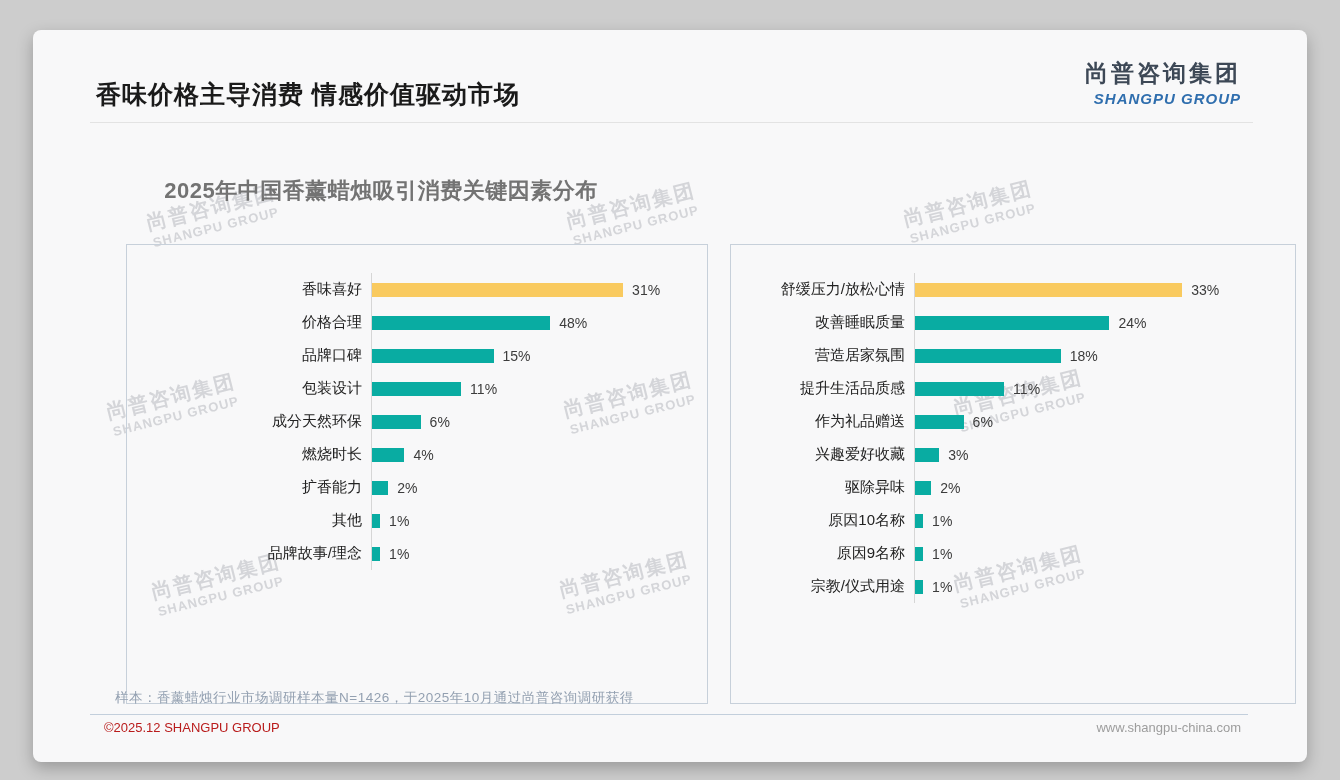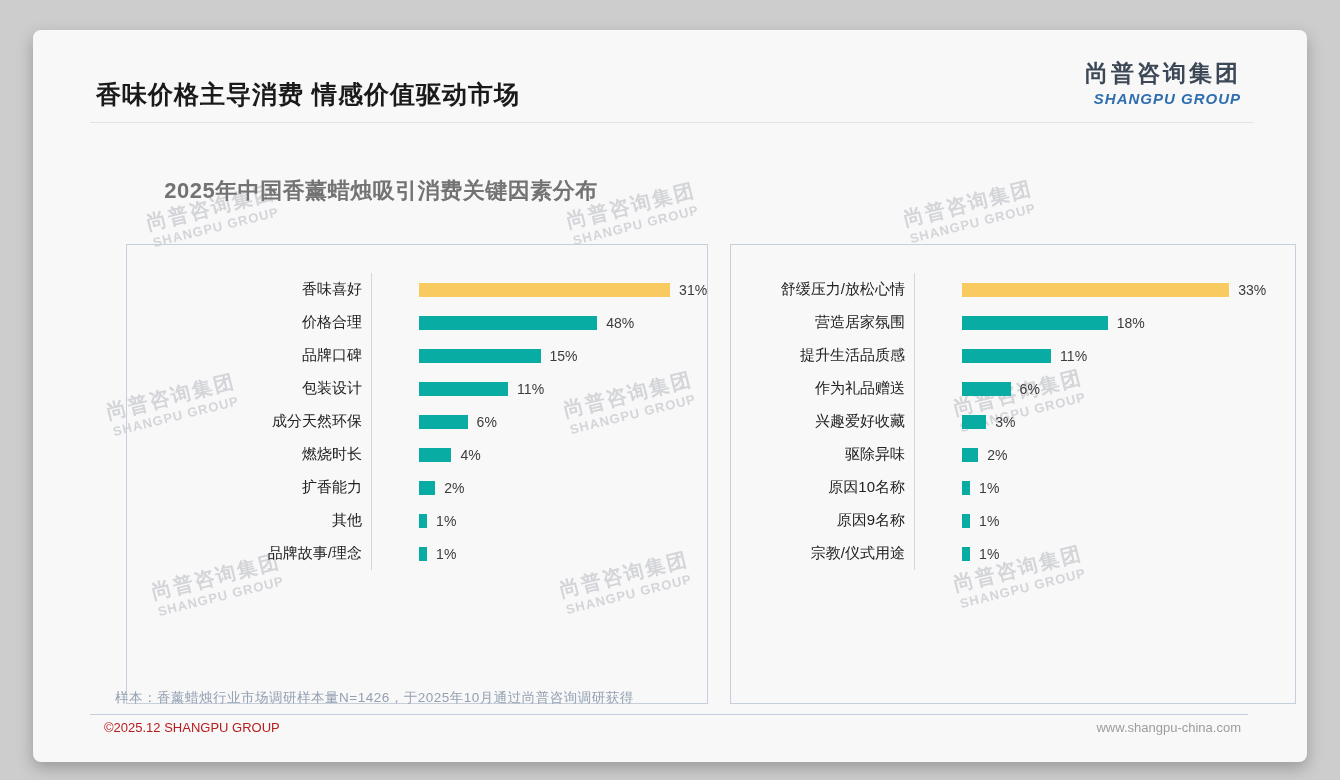--- a/index.html
+++ b/index.html
@@ -47,21 +47,21 @@
   }
   .chart-box.left  { left:57px;  width:582px; }
   .chart-box.right { left:661px; width:566px; }
 
   .rows { position:absolute; left:0; right:0; top:28px; }
   .bar-row { display:flex; align-items:center; height:33px; }
   .cat-label {
     flex:0 0 auto; text-align:right; padding-right:9px;
     font-size:15px; color:#222; white-space:nowrap;
   }
-  .bar-cell { flex:1 1 auto; display:flex; align-items:center; border-left:1px solid #d6d6d6; height:100%;padding-left:47px; }
+  .bar-cell { flex:1 1 auto; display:flex; align-items:center; border-left:1px solid #d6d6d6; height:100%; }
   .bar { height:14px; }
   .val-label { font-size:14px; color:#3c3c3c; margin-left:9px; }
 
   .sample-note { position:absolute; left:82px; top:659px; font-size:13.5px; color:#93a0b1; letter-spacing:0.5px; }
   .footer-divider { position:absolute; left:57px; top:684px; width:1158px; height:1px; background:#c3cfdc; }
   .footer-left  { position:absolute; left:71px;  top:690px; font-size:13px; color:#b91c1c; }
   .footer-right { position:absolute; right:66px; top:690px; font-size:13px; color:#9d9d9d; }
 </style>
 </head>
 <body>
@@ -188,20 +188,27 @@
     <div class="chart-box right">
       <div class="rows">
           <div class="bar-row">
             <span class="cat-label" style="width: 183px;">舒缓压力/放松心情</span>
             <div class="bar-cell">
               <div class="bar" style="width: 267.3px; background: rgb(249, 202, 95);"></div>
               <span class="val-label">33%</span>
             </div>
           </div>
           <div class="bar-row">
+            <span class="cat-label" style="width: 183px;">改善睡眠质量</span>
+            <div class="bar-cell">
+              <div class="bar" style="width: 194.4px; background: rgb(9, 172, 162);"></div>
+              <span class="val-label">24%</span>
+            </div>
+          </div>
+          <div class="bar-row">
             <span class="cat-label" style="width: 183px;">营造居家氛围</span>
             <div class="bar-cell">
               <div class="bar" style="width: 145.8px; background: rgb(9, 172, 162);"></div>
               <span class="val-label">18%</span>
             </div>
           </div>
           <div class="bar-row">
             <span class="cat-label" style="width: 183px;">提升生活品质感</span>
             <div class="bar-cell">
               <div class="bar" style="width: 89.1px; background: rgb(9, 172, 162);"></div>

